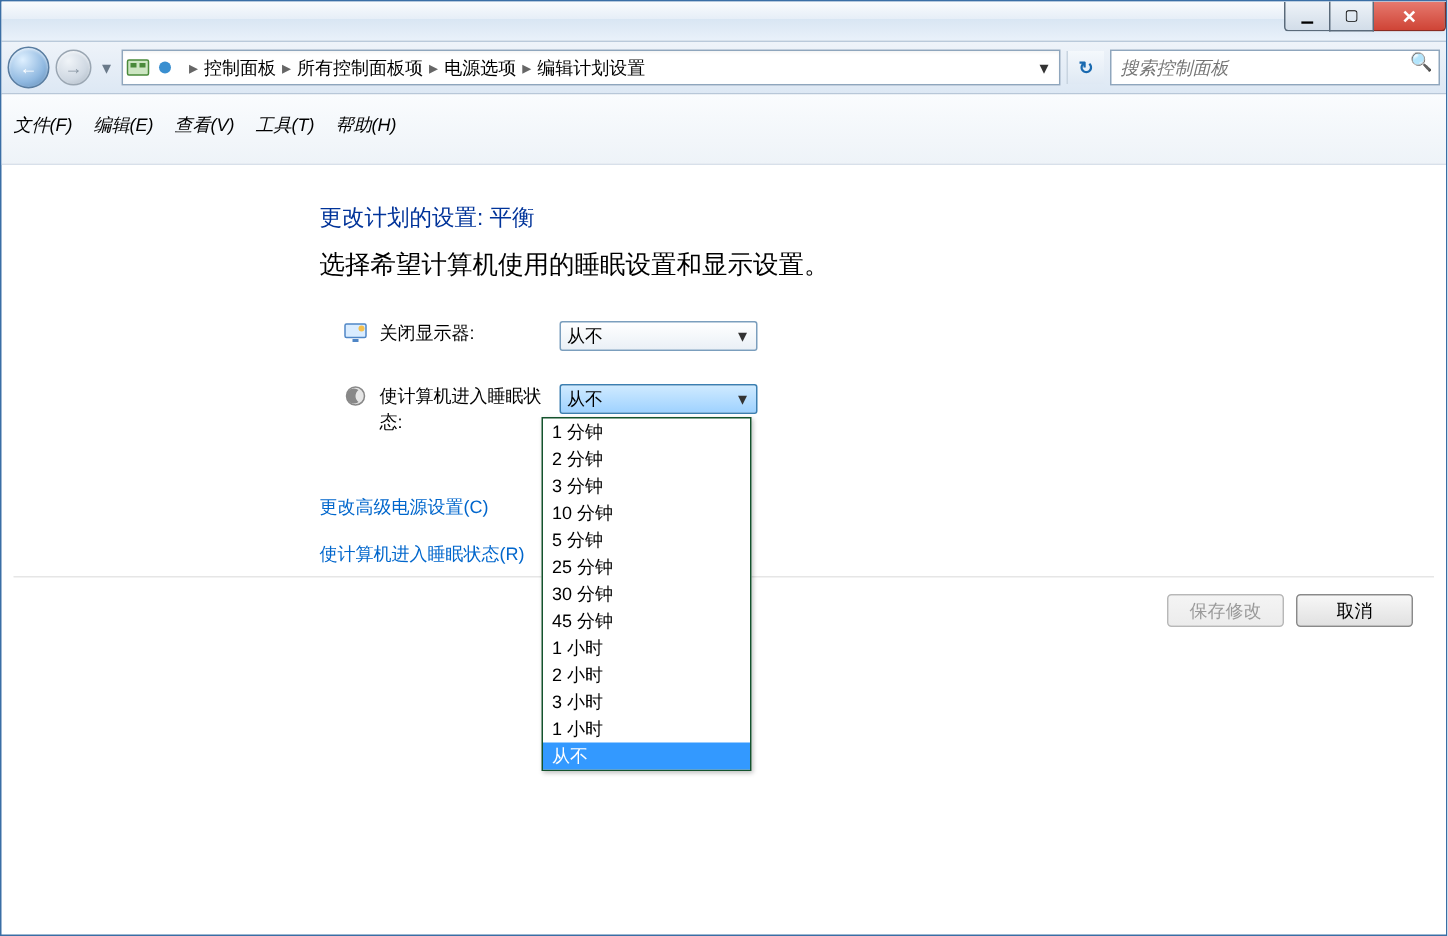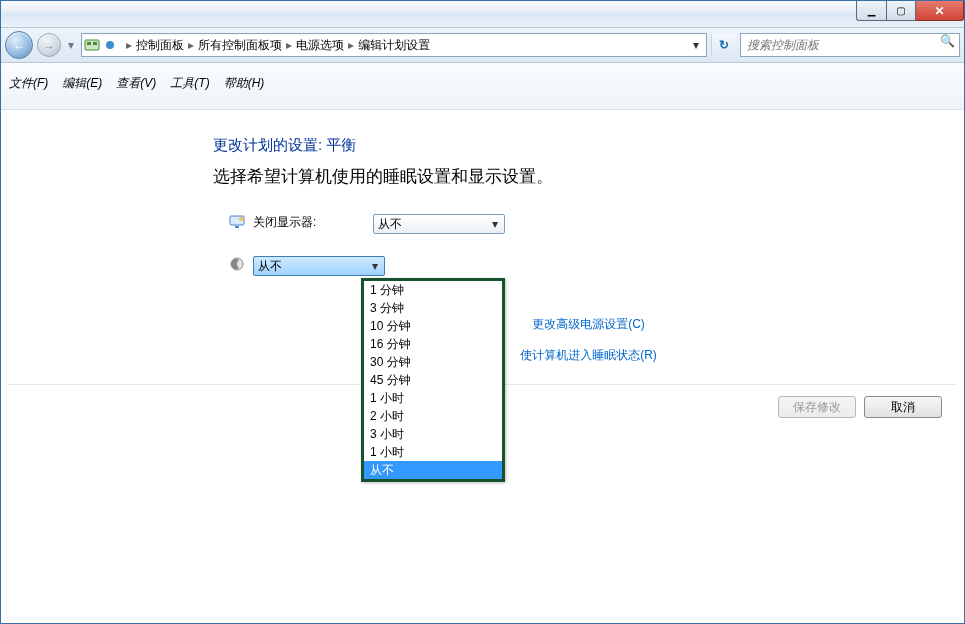--- a/index.html
+++ b/index.html
@@ -214,21 +214,21 @@
   .combo .dd {
     width: 14px;
     text-align: center;
     color: #333;
   }
   .link {
     color: #0066cc;
     cursor: pointer;
     display: inline-block;
   }
-  .links-block { margin-top: 40px; text-align: center; }
+  .links-block { margin-top: 40px; }
   .links-block .link { margin-bottom: 14px; display: block; }
 
   .button-row {
     position: absolute;
     right: 22px;
     top: 286px;
     display: flex;
     gap: 8px;
   }
   .btn {
@@ -257,21 +257,21 @@
     height: 1px;
     background: #e6e6e6;
   }
 
   
   .dropdown-list {
     position: absolute;
     left: 360px;
     top: 168px;
     width: 138px;
-    border: 3px solid #14532d;
+    border: 1px solid #14532d;
     background: #fff;
     box-shadow: 1px 1px 3px rgba(0,0,0,0.25);
     z-index: 50;
   }
   .dropdown-list .opt {
     padding: 1px 6px;
     font-size: 12px;
     line-height: 16px;
     cursor: default;
     white-space: nowrap;
@@ -381,20 +381,21 @@
         </div>
       </div>
 
       <div class="setting-row">
         <span class="setting-icon">
           <svg width="16" height="16" viewBox="0 0 16 16">
             <circle cx="8" cy="8" r="6" fill="#e6e6e6" stroke="#888"></circle>
             <path d="M10 4a5 5 0 0 0 0 8 5 5 0 1 1 0-8z" fill="#888"></path>
           </svg>
         </span>
+        <span class="setting-label">使计算机进入睡眠状态:</span>
         <div class="combo active">
           <span>从不</span>
           <span class="dd">▾</span>
         </div>
       </div>
 
       <div class="links-block">
         <span class="link">更改高级电源设置(C)</span>
         <span class="link">使计算机进入睡眠状态(R)</span>
       </div>
@@ -402,23 +403,25 @@
 
     <div class="sep-line"></div>
 
     <div class="button-row">
       <div class="btn disabled">保存修改</div>
       <div class="btn">取消</div>
     </div>
 
     <div class="dropdown-list" id="dropdown-list">
         <div class="opt">1 分钟</div>
+        <div class="opt">2 分钟</div>
         <div class="opt">3 分钟</div>
         <div class="opt">10 分钟</div>
-        <div class="opt">16 分钟</div>
+        <div class="opt">5 分钟</div>
+        <div class="opt">25 分钟</div>
         <div class="opt">30 分钟</div>
         <div class="opt">45 分钟</div>
         <div class="opt">1 小时</div>
         <div class="opt">2 小时</div>
         <div class="opt">3 小时</div>
         <div class="opt">1 小时</div>
         <div class="opt selected">从不</div>
       </div>
   </div>
 

